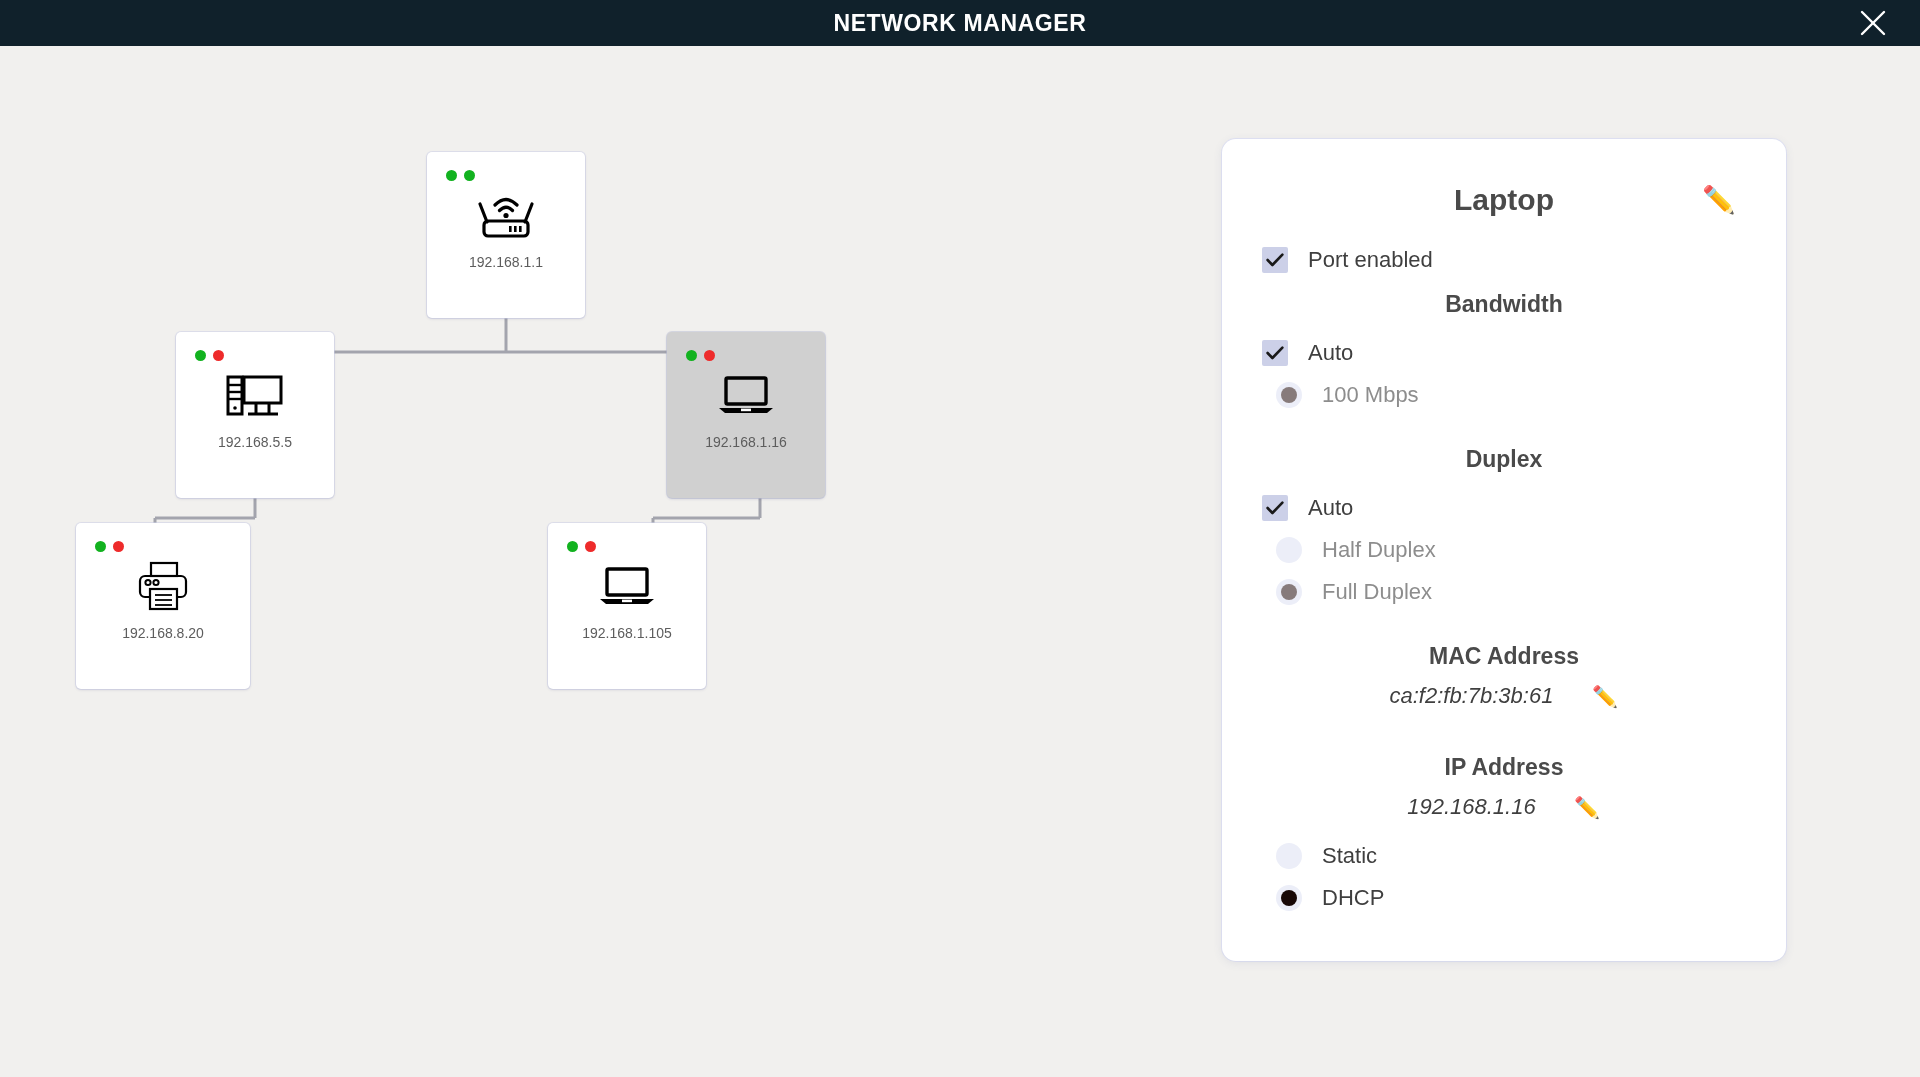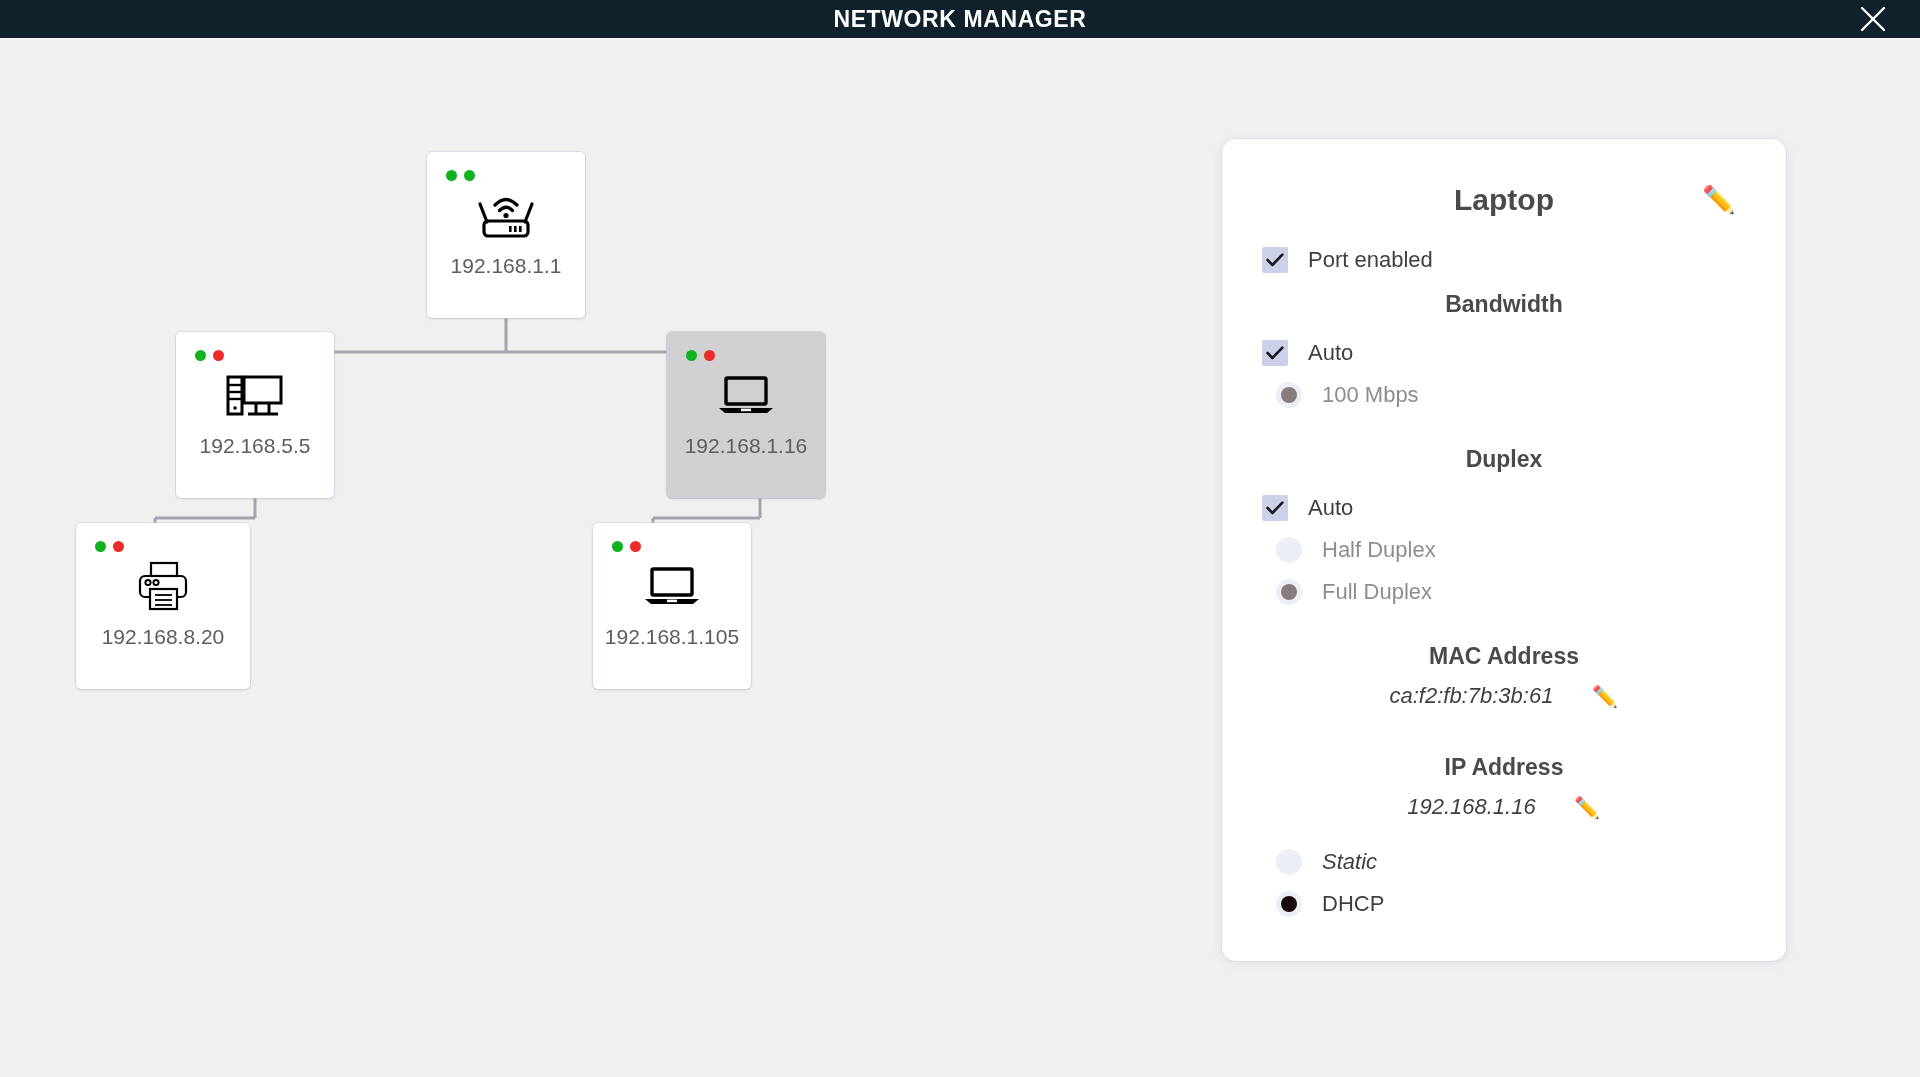--- a/index.html
+++ b/index.html
@@ -6,21 +6,21 @@
   html, body {
     width: 1920px; height: 1077px;
     background: #f1f0ee;
     font-family: "Liberation Sans", "DejaVu Sans", sans-serif;
     overflow: hidden;
   }
   #app { position: relative; width: 1920px; height: 1077px; background: #f1f0ee; }
 
   
   .titlebar {
-    position: absolute; left: 0; top: 0; width: 1920px; height: 38px;
+    position: absolute; left: 0; top: 0; width: 1920px; height: 46px;
     background: #10212b;
     display: flex; align-items: center; justify-content: center;
   }
   .titlebar-title {
     color: #ffffff; font-size: 23px; font-weight: bold; letter-spacing: 0.6px;
   }
   .close-btn {
     position: absolute; right: 26px; top: 50%; transform: translateY(-50%);
     width: 42px; height: 42px; display: flex; align-items: center; justify-content: center;
     cursor: pointer;
@@ -39,21 +39,21 @@
     display: flex; flex-direction: column; align-items: center;
     cursor: pointer;
     z-index: 2;
   }
   .node.selected { background: #d0d0d0; box-shadow: 0 1px 3px rgba(60,64,120,0.20), 0 0 0 1px rgba(200,203,220,0.6); }
   .leds { position: absolute; left: 19px; top: 18px; display: flex; gap: 7px; }
   .led { width: 11px; height: 11px; border-radius: 50%; }
   .node-icon { margin-top: 36px; height: 56px; display: flex; align-items: center; justify-content: center; }
   .node-icon svg { display: block; }
   .node-label {
-    margin-top: 10px; font-size: 21px; color: #5d5d5d;
+    margin-top: 10px; font-size: 14px; color: #5d5d5d;
     white-space: nowrap; font-family: "Liberation Sans", sans-serif;
   }
 
   
   .panel {
     position: absolute; left: 1222px; top: 139px; width: 564px; height: 822px;
     background: #ffffff; border-radius: 14px;
     box-shadow: 0 2px 10px rgba(70,75,140,0.10), 0 0 0 1px rgba(222,225,245,0.8);
     padding: 30px 40px 0 40px;
   }
@@ -204,21 +204,21 @@
           <circle cx="21" cy="21.5" r="2.6" fill="none" stroke="#000" stroke-width="2"></circle>
           <rect x="15" y="28" width="27" height="20" fill="#fff" stroke="#000" stroke-width="2.2"></rect>
           <line x1="20" y1="34" x2="37" y2="34" stroke="#000" stroke-width="1.8"></line>
           <line x1="20" y1="39" x2="37" y2="39" stroke="#000" stroke-width="1.8"></line>
           <line x1="20" y1="44" x2="37" y2="44" stroke="#000" stroke-width="1.8"></line>
         </svg>
       </div>
       <div class="node-label">192.168.8.20</div>
     </div>
 
-    <div class="node" style="left:593px; top:477px; width:158px; height:166px;">
+    <div class="node" style="left:548px; top:477px; width:158px; height:166px;">
       <div class="leds">
         <span class="led" style="background:#12b21f"></span>
         <span class="led" style="background:#ee2b2b"></span>
       </div>
       <div class="node-icon">
         <svg width="58" height="42" viewBox="0 0 58 42">
           <rect x="9" y="3" width="40" height="26" rx="1.5" fill="none" stroke="#000" stroke-width="3.4"></rect>
           <path d="M2 33 L56 33 L50 38 L8 38 Z" fill="#000"></path>
           <rect x="24" y="33.6" width="10" height="2.6" fill="#fff"></rect>
         </svg>
@@ -287,21 +287,21 @@
       <span class="value-text">ca:f2:fb:7b:3b:61</span>
       <span class="pencil-sm">✏️</span>
     </div>
 
     <div class="section-head tight">IP Address</div>
     <div class="value-row">
       <span class="value-text">192.168.1.16</span>
       <span class="pencil-sm">✏️</span>
     </div>
 
-    <div class="row indent" style="margin-top:6px;font-style:italic;">
+    <div class="row indent" style="">
       <span class="radio"></span>
       <span class="row-label">Static</span>
     </div>
     <div class="row indent">
       <span class="radio sel-dark">
           <span class="dot"></span>
         </span>
       <span class="row-label">DHCP</span>
     </div>
 

